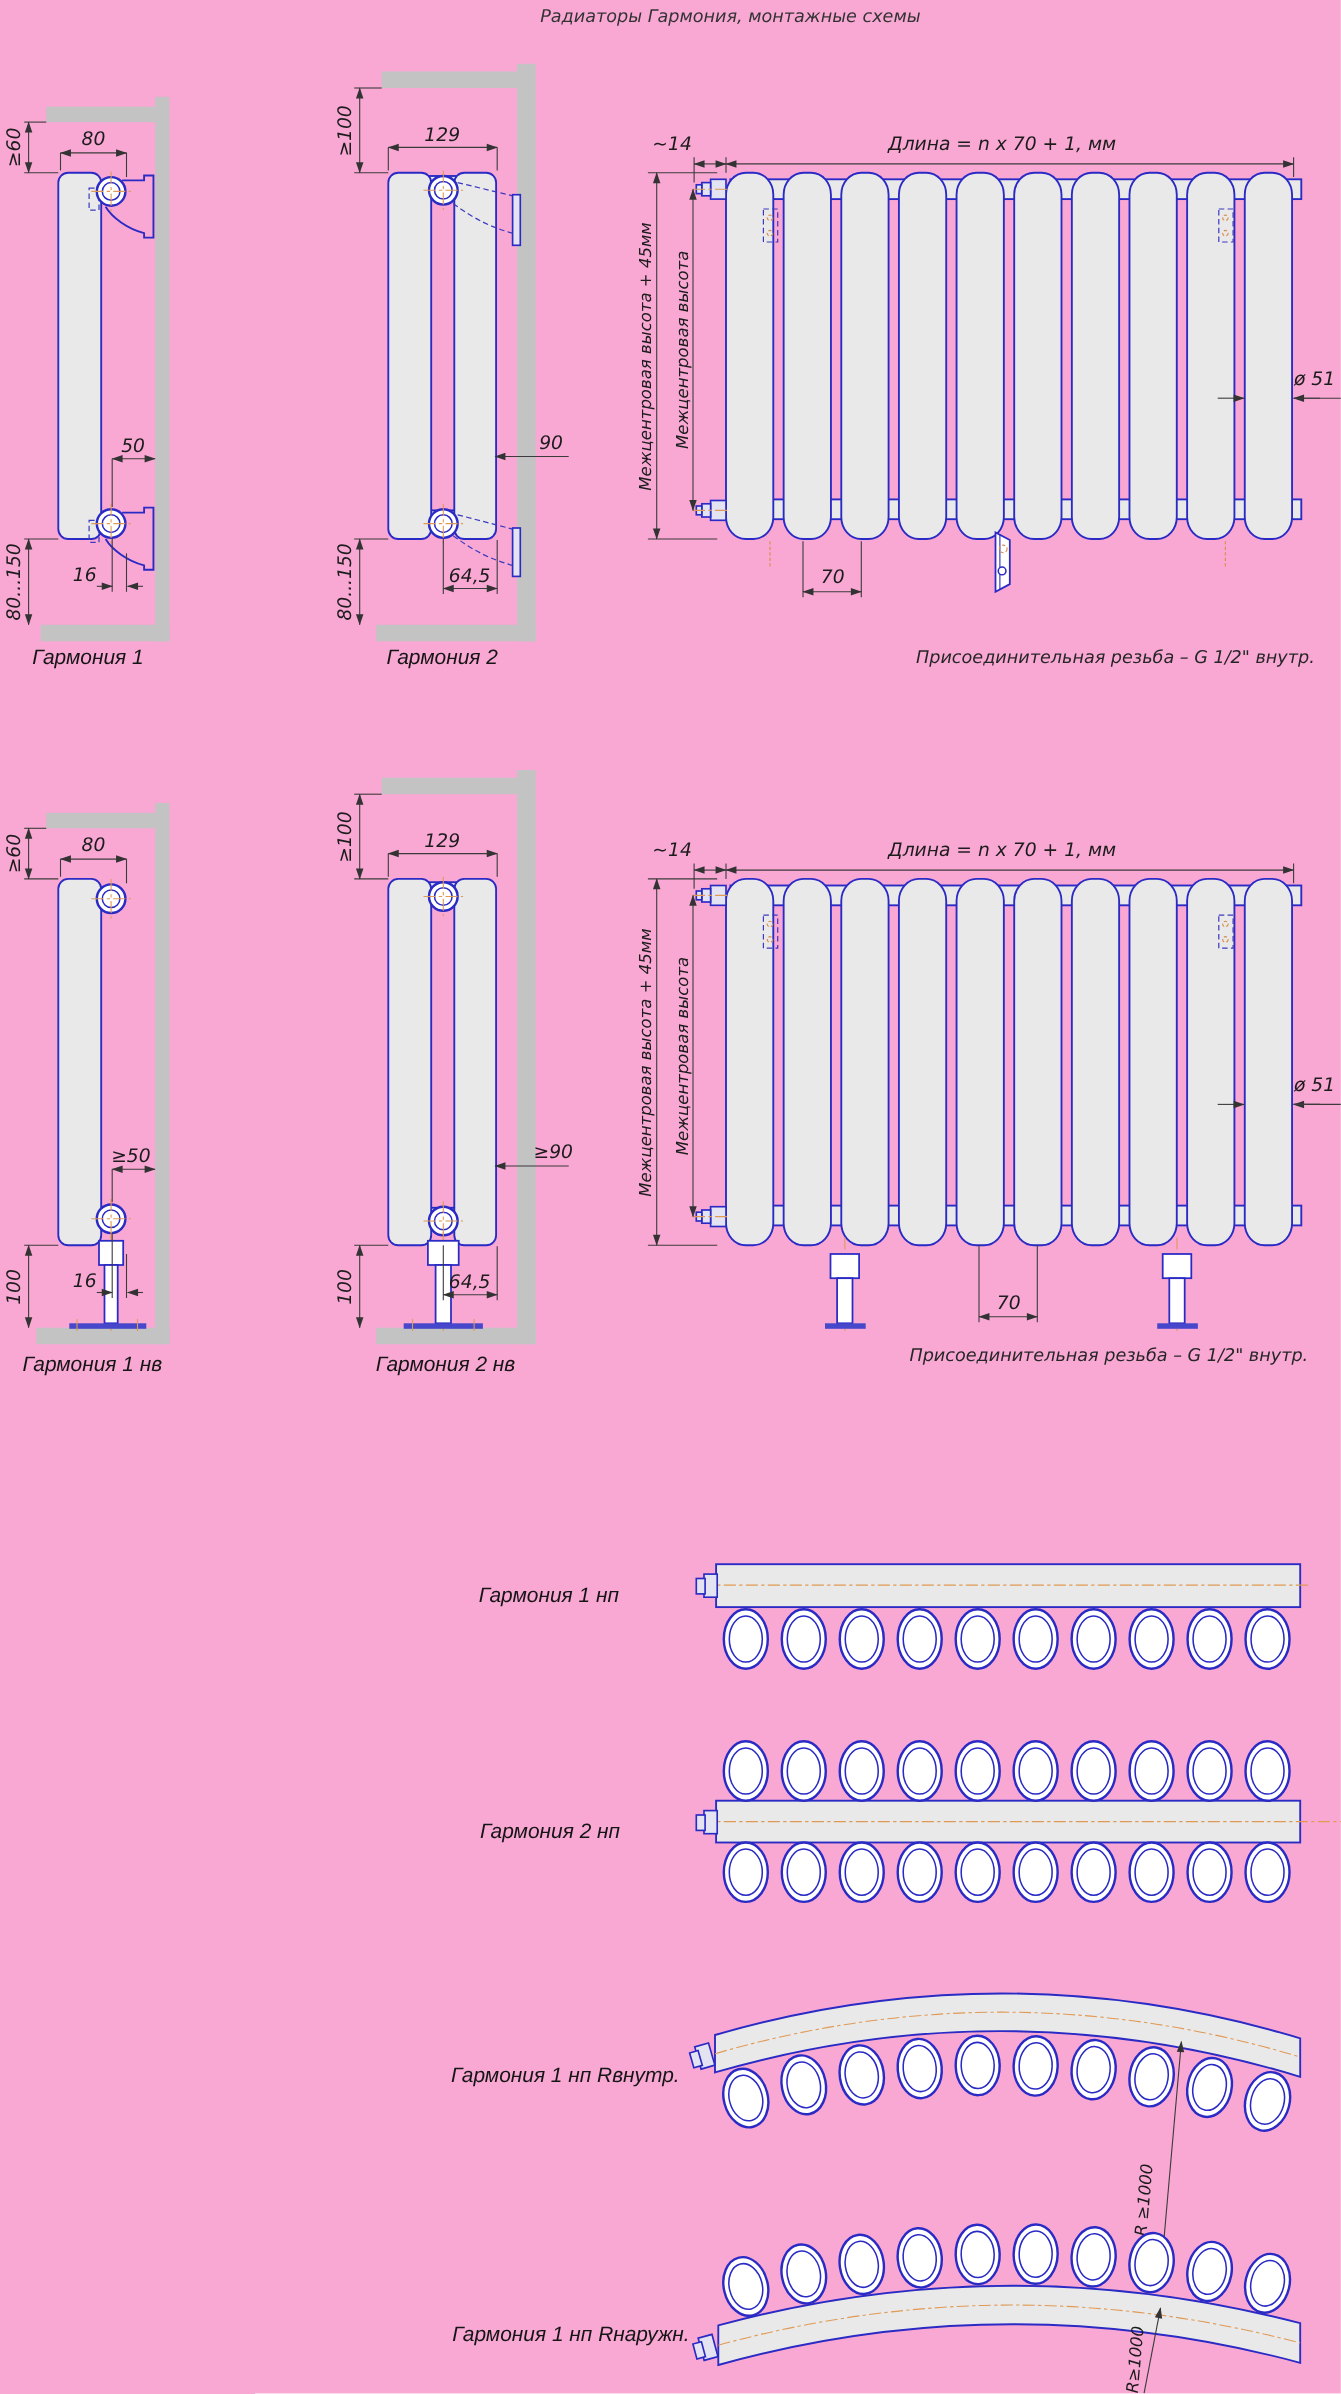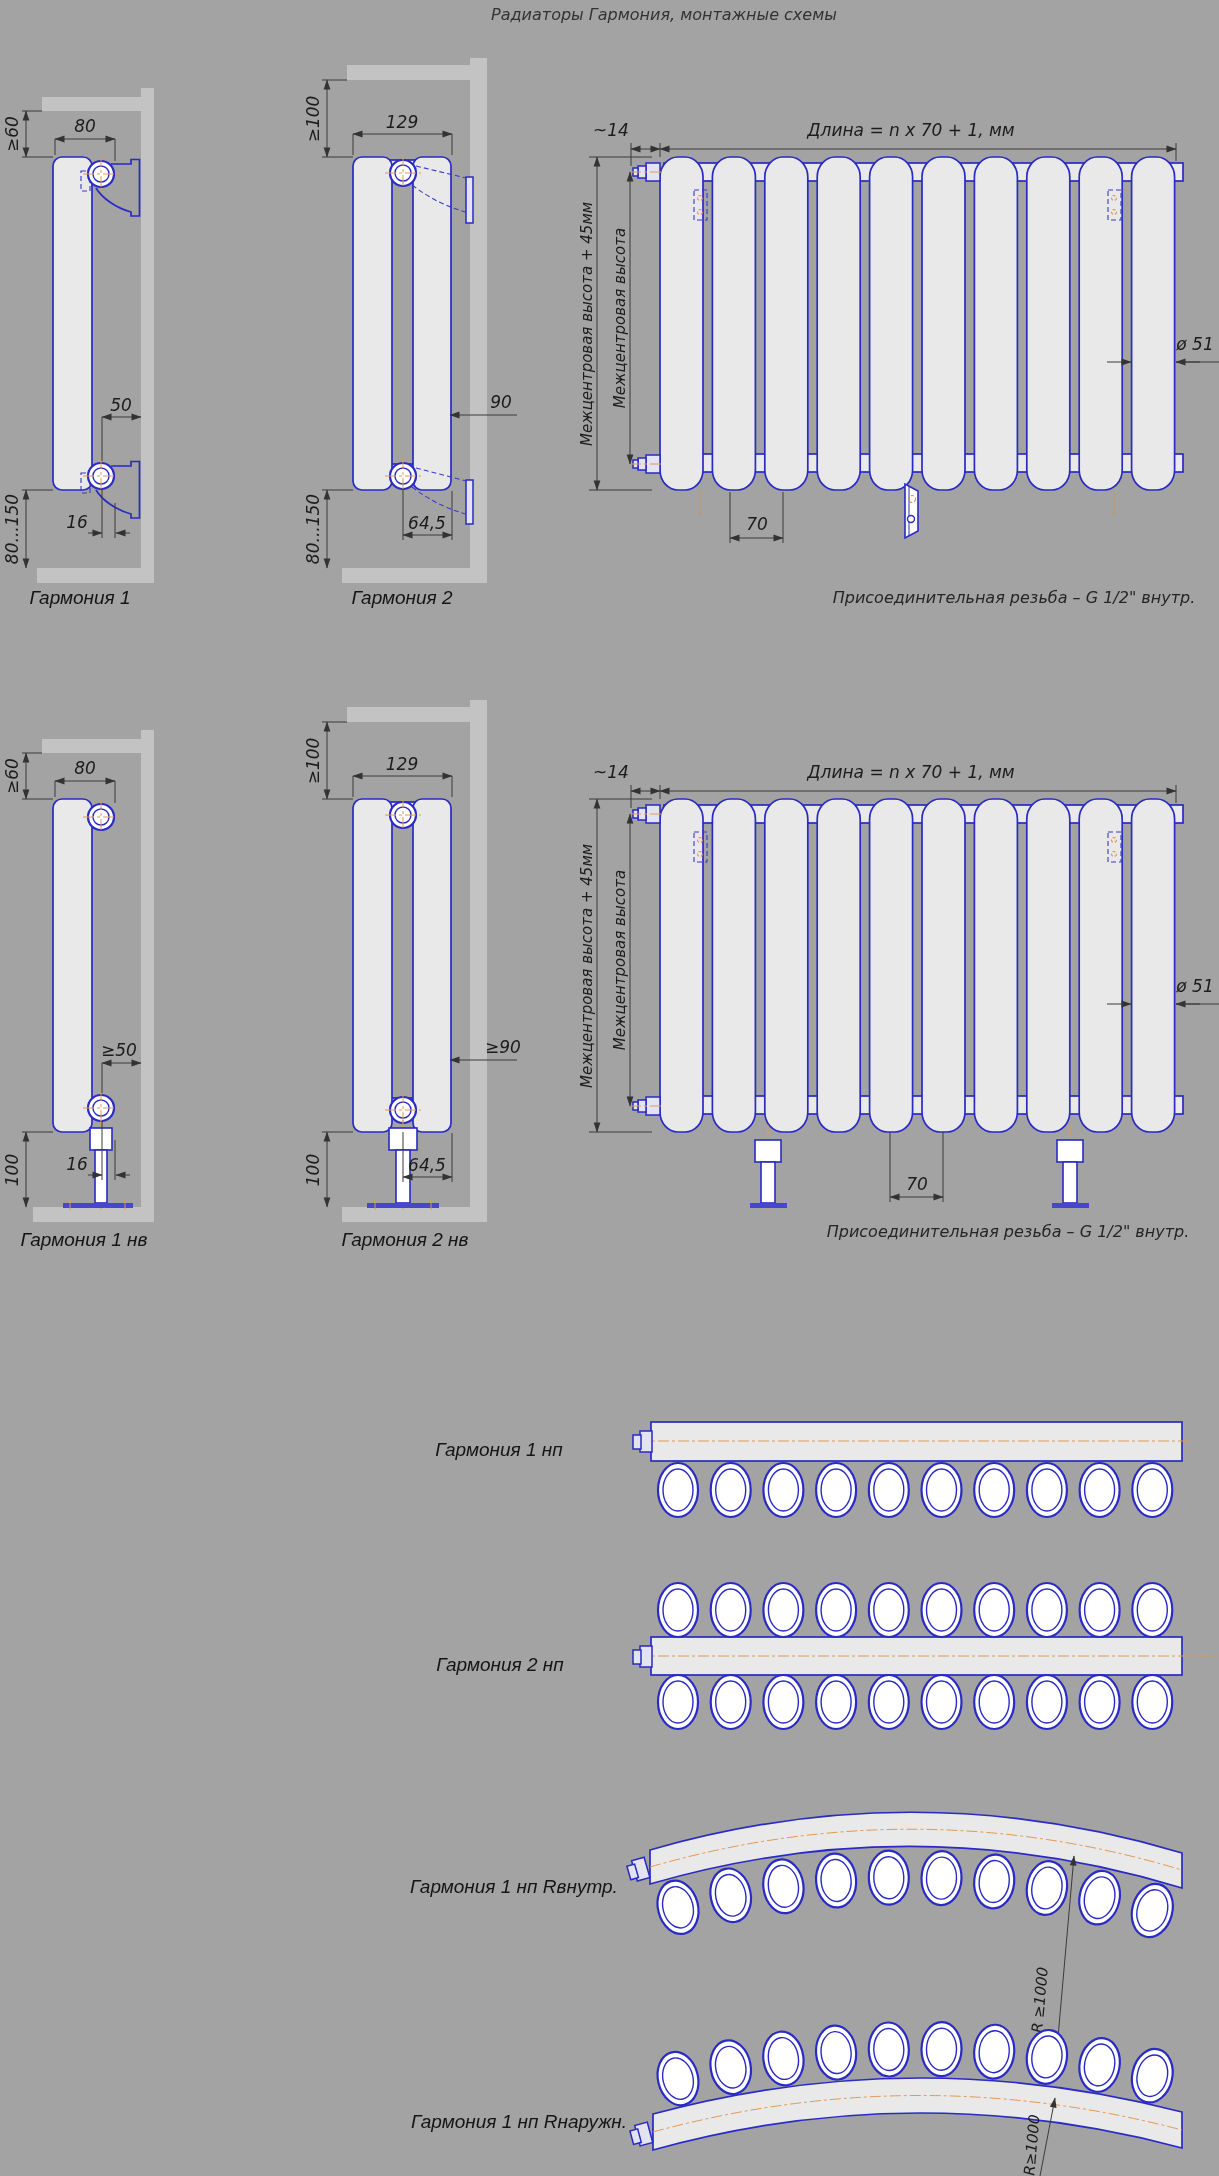--- a/index.html
+++ b/index.html
@@ -1,16 +1,16 @@
 <!DOCTYPE html>
 <html><head>
 <meta charset="utf-8">
 <style>
   html,body{margin:0;padding:0;background:#ffffff;}
-  #stage{position:relative;width:1219px;height:2176px;background:#a3a3a3;overflow:hidden;}
+  #stage{position:relative;width:1219px;height:2176px;background:#f9a8d4;overflow:hidden;}
   svg{position:absolute;left:0;top:0;}
   .wall{fill:#c3c3c3;stroke:none;}
   .body{fill:#e9e9e9;stroke:#2a2ac4;stroke-width:1.7;}
   .fit{fill:#e3e3f2;stroke:#2a2ac4;stroke-width:1.5;}
   .fitw{fill:#ffffff;stroke:#2a2ac4;stroke-width:1.6;}
   .base{fill:#4747cc;stroke:none;}
   .blue{fill:none;stroke:#2a2ac4;stroke-width:1.7;}
   .bluet{fill:none;stroke:#2a2ac4;stroke-width:1;}
   .hid{fill:none;stroke:#3a3ac0;stroke-width:1.1;stroke-dasharray:5 3;}
   .hidc{fill:none;stroke:#d98f4e;stroke-width:1.1;stroke-dasharray:3 2;}

